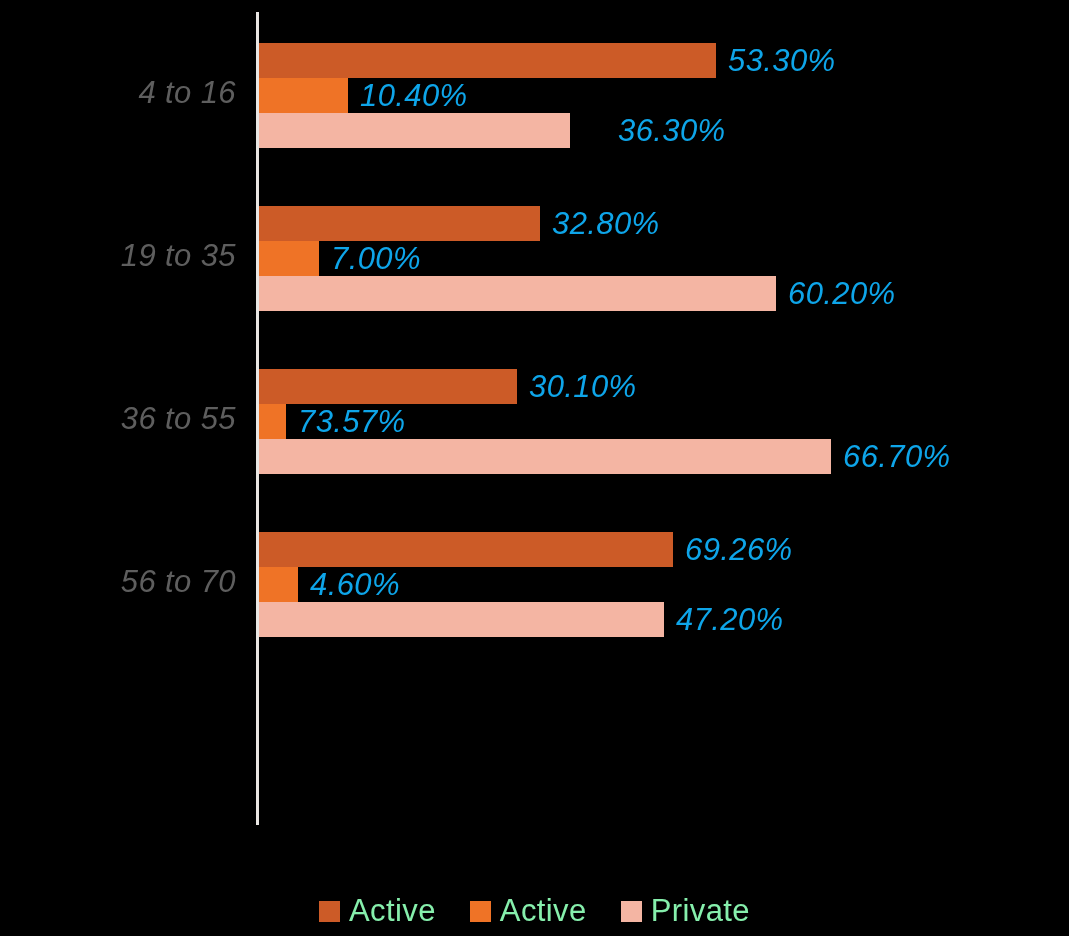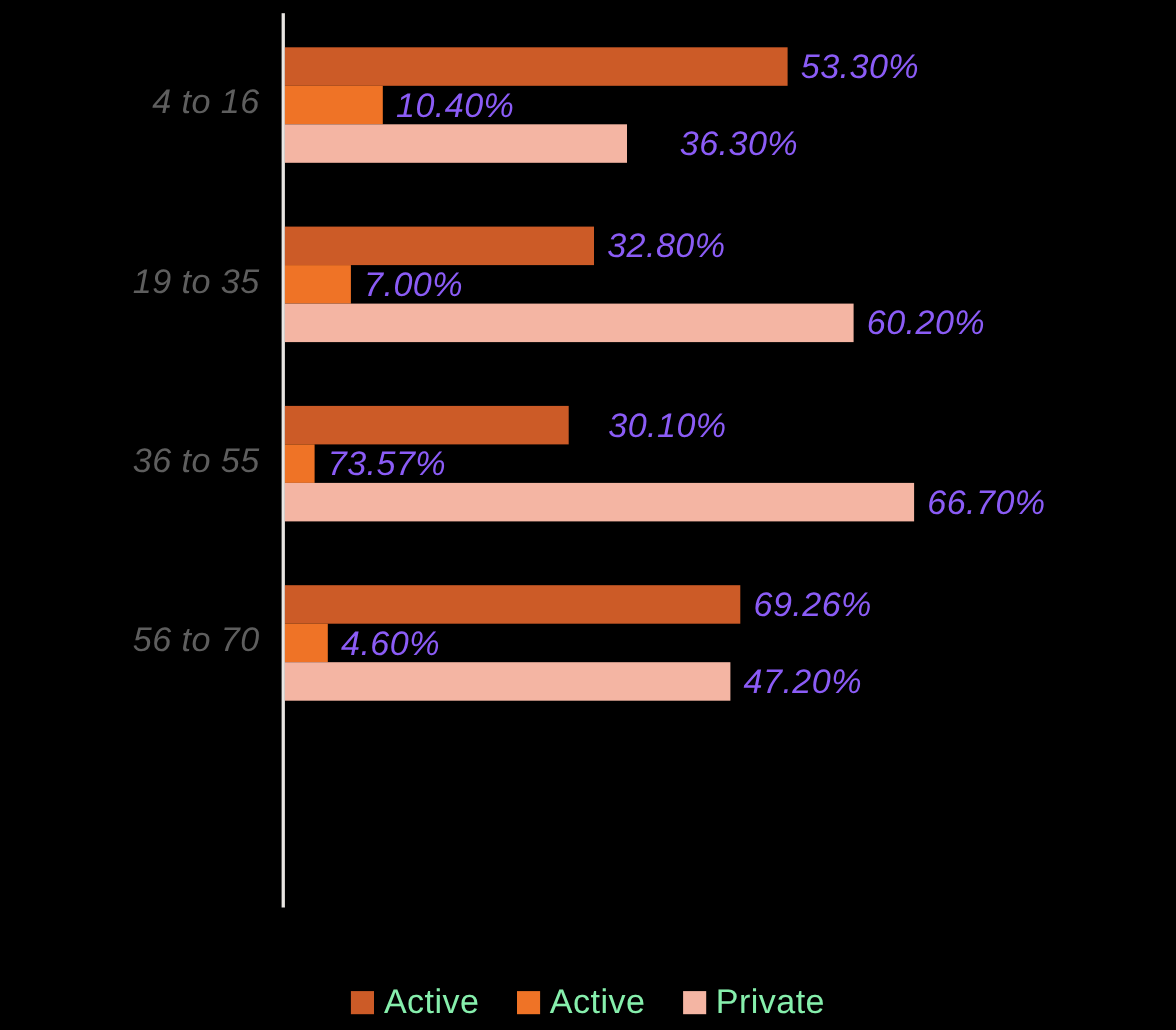--- a/index.html
+++ b/index.html
@@ -70,21 +70,21 @@
     position: absolute;
     left: 0;
     top: 0;
     height: 35px;
   }
 
   .bar-value {
     position: absolute;
     top: 50%;
     transform: translateY(-50%);
-    color: #8b5cf6;
+    color: #0ea5e9;
     font-size: 31px;
     font-family: "Liberation Sans", sans-serif;
     letter-spacing: 0.4px;
     white-space: nowrap;
   }
 
   
   #legend {
     position: absolute;
     left: 0;
@@ -151,21 +151,21 @@
         </div>
         <div class="bar-row" style="top: 70px;">
           <div class="bar" style="width: 517px; background: rgb(244, 181, 163);"></div>
           <span class="bar-value" style="left: 529px;">60.20%</span>
         </div>
       </div>
       <div class="bar-group" style="top: 369px; height: 105px;">
         <div class="cat-label" style="top: 31.5px;">36 to 55</div>
         <div class="bar-row" style="top: 0px;">
           <div class="bar" style="width: 258px; background: rgb(204, 91, 39);"></div>
-          <span class="bar-value" style="left: 270px; margin-left: 24px;">30.10%</span>
+          <span class="bar-value" style="left: 270px;">30.10%</span>
         </div>
         <div class="bar-row" style="top: 35px;">
           <div class="bar" style="width: 27px; background: rgb(239, 115, 38);"></div>
           <span class="bar-value" style="left: 39px;">73.57%</span>
         </div>
         <div class="bar-row" style="top: 70px;">
           <div class="bar" style="width: 572px; background: rgb(244, 181, 163);"></div>
           <span class="bar-value" style="left: 584px;">66.70%</span>
         </div>
       </div>

